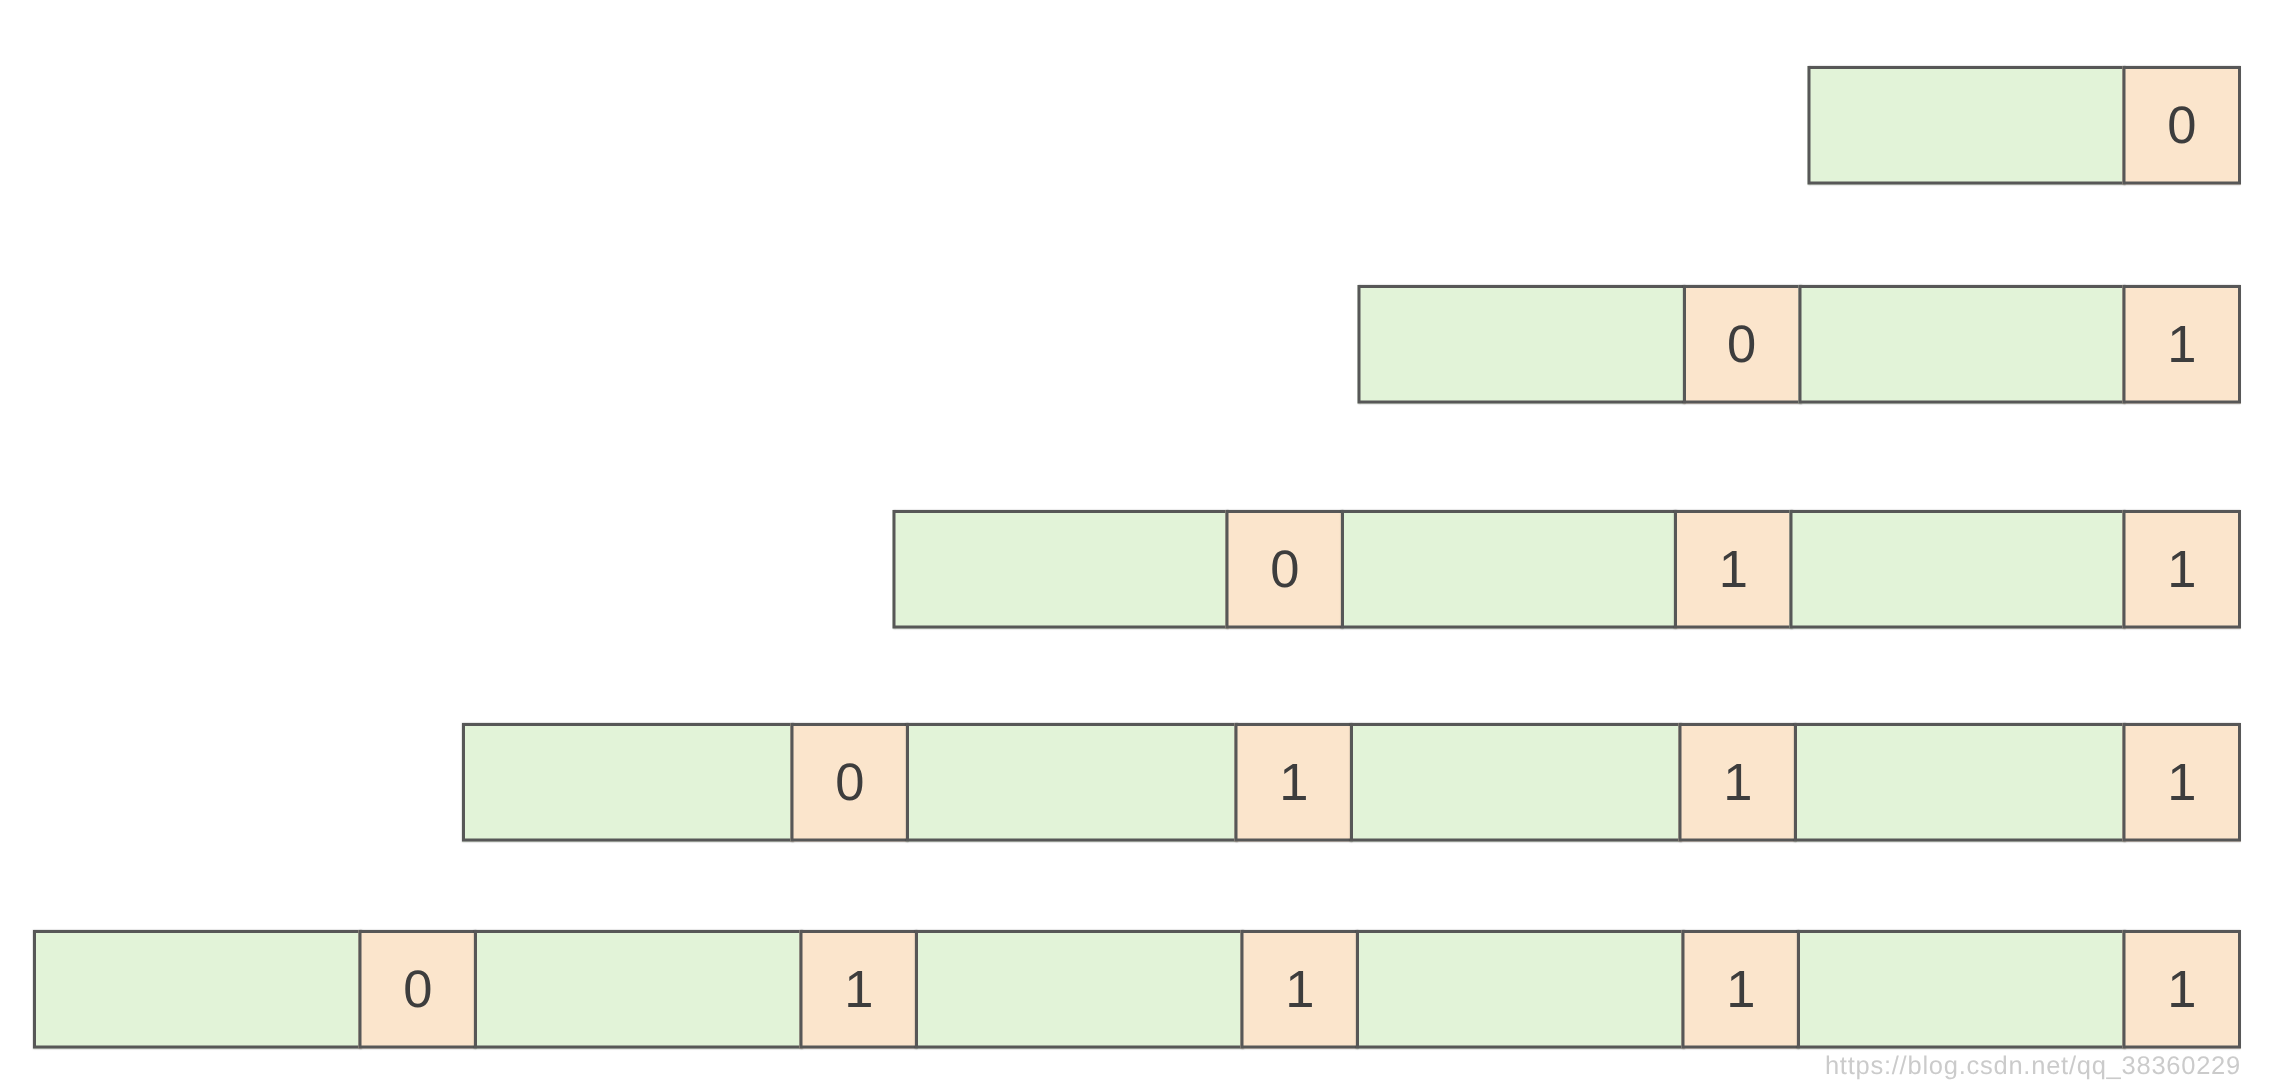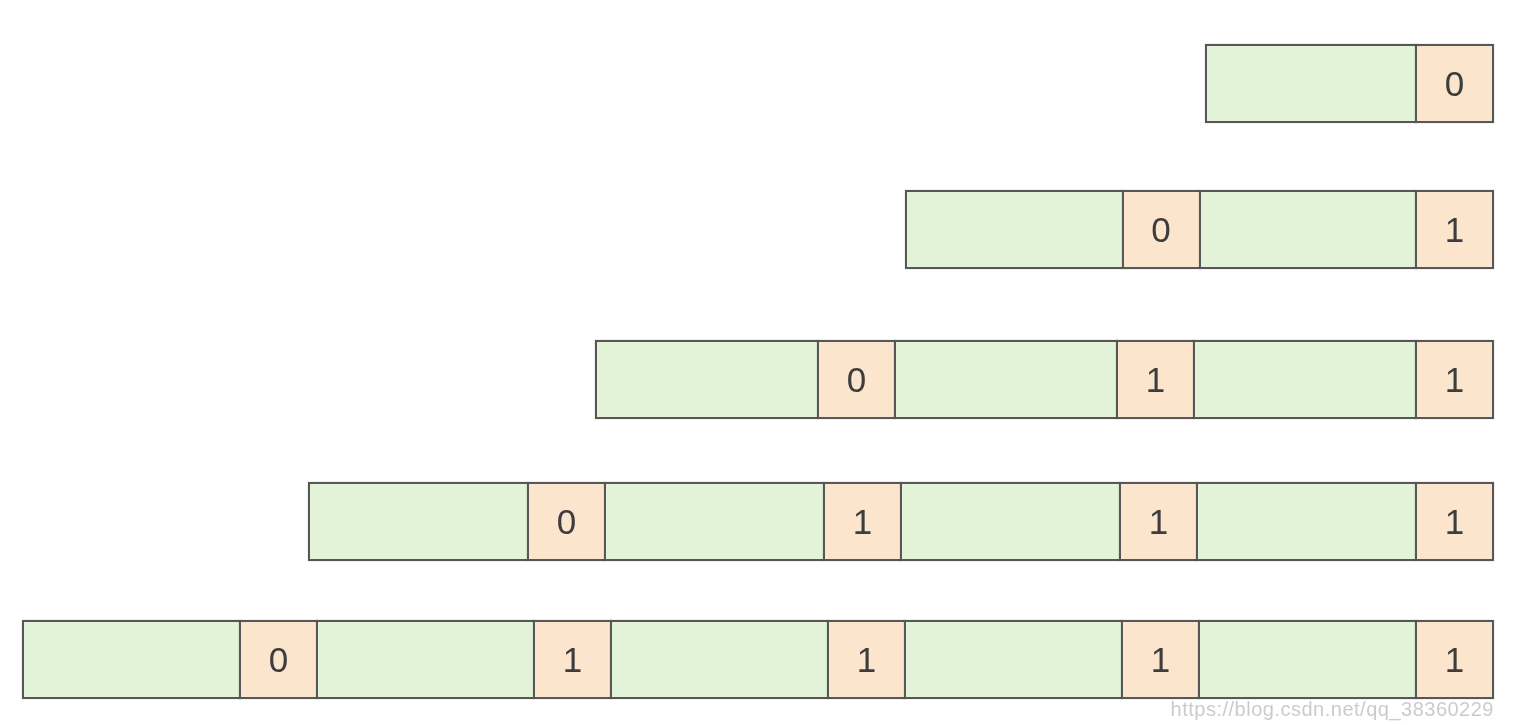--- a/index.html
+++ b/index.html
@@ -44,21 +44,21 @@
     display: flex;
     align-items: center;
     justify-content: center;
     font-size: 35px;
     color: var(--digit);
   }
   .watermark {
     position: absolute;
     right: 24px;
     bottom: 4px;
-    font-size: 20px;
+    font-size: 17px;
     letter-spacing: 0.5px;
     color: var(--watermark);
     text-shadow: 0 0 1px rgba(255,255,255,0.6);
     white-space: nowrap;
     pointer-events: none;
   }
 </style>
 </head>
 <body>
 

